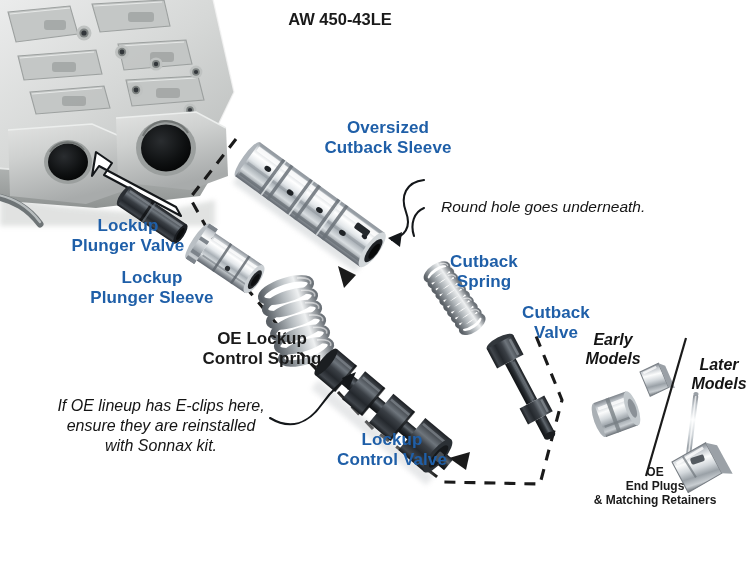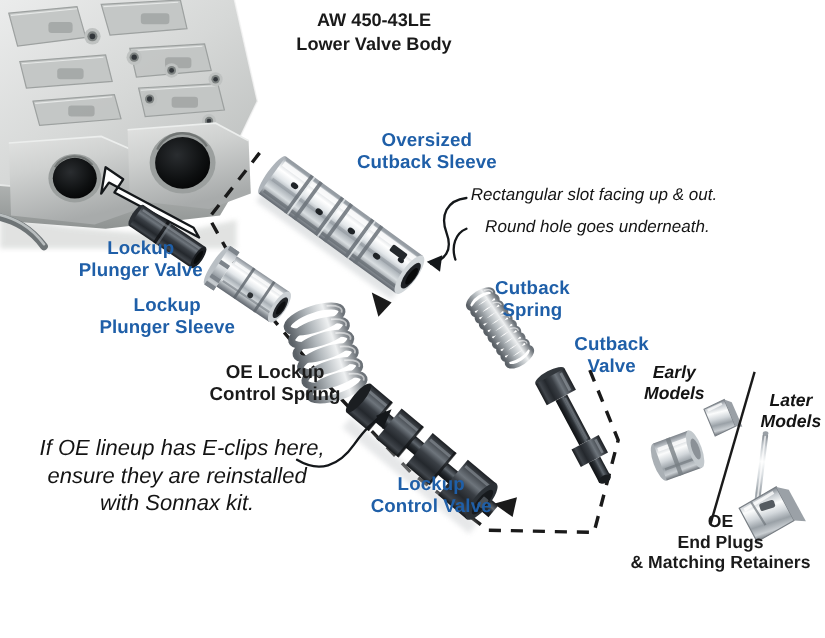--- a/index.html
+++ b/index.html
@@ -409,54 +409,52 @@
   <g fill="none" stroke="#14171a" stroke-width="2.1" stroke-linecap="round">
     <path d="M270,418 C290,430 308,424 322,404 C332,390 340,382 352,376"></path>
   </g>
   <g fill="#14171a">
     <path d="M356,372 L342,378 L348,390 Z"></path>
   </g>
 
 </svg>
 
 <div class="lbl title" style="left:240px;top:10px;width:200px;">AW 450-43LE</div>
-<div class="lbl title" style="left:240px;top:31px;width:200px;">Lower Valve Body</div>
 
 <div class="lbl blue" style="left:48px;top:216px;width:160px;">Lockup
 Plunger Valve</div>
 
 <div class="lbl blue" style="left:62px;top:268px;width:180px;">Lockup
 Plunger Sleeve</div>
 
 <div class="lbl blue" style="left:298px;top:118px;width:180px;">Oversized
 Cutback Sleeve</div>
 
-<div class="lbl blk" style="left:170px;top:329px;width:160px;">OE Lockup
+<div class="lbl blk" style="left:182px;top:329px;width:160px;">OE Lockup
 Control Spring</div>
 
 <div class="lbl blue" style="left:424px;top:252px;width:120px;">Cutback
 Spring</div>
 
 <div class="lbl blue" style="left:496px;top:303px;width:120px;">Cutback
 Valve</div>
 
 <div class="lbl blue" style="left:312px;top:430px;width:160px;">Lockup
 Control Valve</div>
 
-<div class="lbl blk" style="left:560px;top:466px;width:190px;font-size:16px;">OE
+<div class="lbl blk" style="left:560px;top:466px;width:190px;font-size:12px;">OE
 End Plugs
 &amp; Matching Retainers</div>
 
 <div class="lbl italb" style="left:570px;top:331px;width:86px;">Early
 Models</div>
 
 <div class="lbl italb" style="left:684px;top:356px;width:70px;">Later
 Models</div>
 
-<div class="lbl ital" style="left:428px;top:169px;width:290px;text-align:left;">Rectangular slot facing up &amp; out.</div>
 
 <div class="lbl ital" style="left:441px;top:198px;width:290px;text-align:left;">Round hole goes underneath.</div>
 
-<div class="lbl ital" style="left:36px;top:396px;width:250px;font-size:20px;line-height:1.25;">If OE lineup has E-clips here,
+<div class="lbl ital" style="left:36px;top:396px;width:250px;font-size:16px;line-height:1.25;">If OE lineup has E-clips here,
 ensure they are reinstalled
 with Sonnax kit.</div>
 
 </div>
 
 </body></html>

